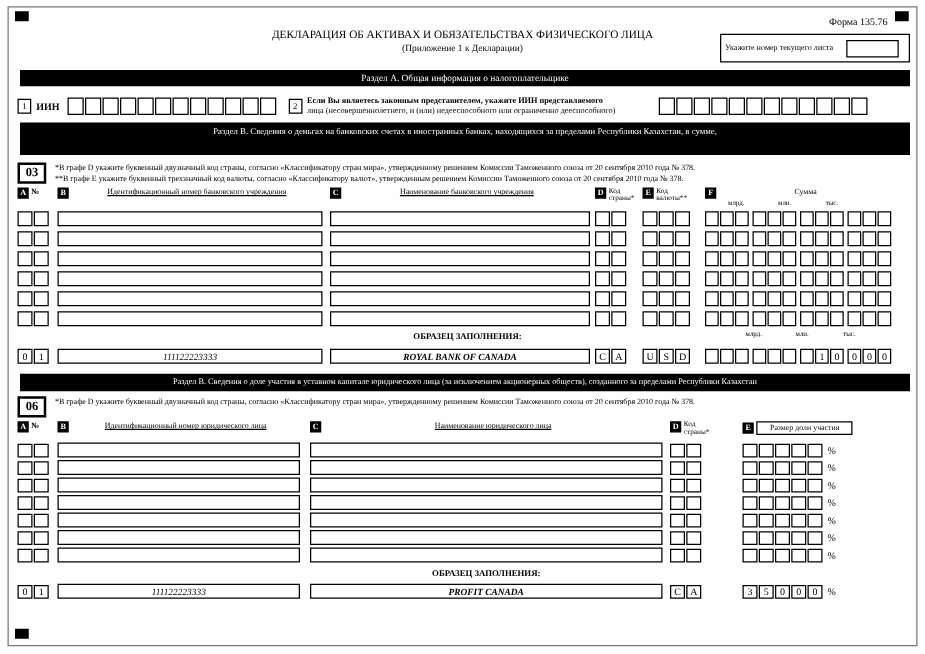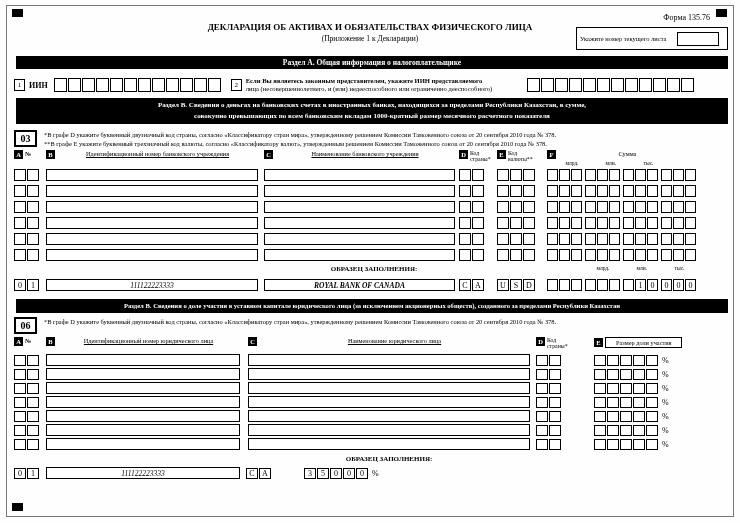--- a/index.html
+++ b/index.html
@@ -5,26 +5,26 @@
   * { margin:0; padding:0; box-sizing:border-box; }
   html,body { width:740px; height:523px; }
   body { background:#e9e9e9; font-family:"Liberation Serif", serif; color:#000; position:relative; }
   .page { position:absolute; inset:0; background:#fefefe; overflow:hidden; }
   .frame { position:absolute; left:6px; top:5px; right:6px; bottom:6px; border:1px solid #777; }
   .sq { position:absolute; width:11px; height:8px; background:#000; }
   .sq.tl { left:12px; top:9px; }
   .sq.tr { right:13px; top:9px; }
   .sq.bl { left:12px; bottom:12px; }
   .formno { position:absolute; top:13px; right:30px; font-size:8px; }
-  .title { position:absolute; top:22px; left:0; right:0; text-align:center; font-weight:bold; font-size:9px; }
+  .title { position:absolute; top:22px; left:0; right:0; text-align:center; font-weight:normal; font-size:9px; }
   .subtitle { position:absolute; top:34px; left:0; right:0; text-align:center; font-size:7.5px; }
   .sheetbox { position:absolute; top:27px; right:12px; width:152px; height:23px; border:1px solid #000; display:flex; align-items:center; gap:5px; padding:1px 3px; background:#fff; }
   .sheetnote { font-size:6.5px; line-height:1.15; width:92px; }
   .sheetinput { width:42px; height:14px; border:1px solid #000; background:#fff; flex:none; }
-  .bar { position:absolute; left:16px; right:12px; background:#000; color:#fff; text-align:center; font-weight:bold; }
+  .bar { position:absolute; left:16px; right:12px; background:#000; color:#fff; text-align:center; font-weight:normal; }
   .barA  { top:56px; height:13px; font-size:7.5px; line-height:13px; }
   .barB1 { top:98px; height:26px; font-size:7px; line-height:11px; padding-top:2px; }
   .barB2 { top:299px; height:14px; font-size:6.6px; line-height:14px; }
   .barB1 span, .barB2 span { display:block; }
   .rowA { position:absolute; top:73px; left:14px; right:12px; height:24px; display:flex; align-items:center; }
   .marker { flex:none; width:11px; height:12px; border:1px solid #000; font-size:7px; text-align:center; line-height:11px; background:#fff; }
   .iinlabel { font-weight:bold; font-size:8px; margin:0 6px 0 4px; }
   .bx { flex:none; display:inline-block; width:12px; height:12px; border:1px solid #000; background:#fff; margin-right:1px; font-size:8px; text-align:center; line-height:11px; }
   .bx.big { width:13px; height:14px; line-height:13px; }
   .boxgroup { display:flex; align-items:center; }
@@ -42,21 +42,21 @@
   .chip { flex:none; display:inline-block; width:9px; height:9px; background:#000; color:#fff; font-size:6.5px; font-weight:bold; text-align:center; line-height:9px; margin-right:2px; }
   .hcell { display:flex; align-items:flex-start; }
   .hlabel { font-size:6.3px; line-height:1.15; }
   .tiny { font-size:5.8px; line-height:1.1; }
   .u { text-decoration:underline; }
   .grow { flex:1; text-align:center; }
   .bold { font-weight:bold; }
   
   .c1 { width:26px; }
   .c2 { width:212px; margin-left:6px; }
-  .c3 { width:191px; margin-left:6px; }
+  .c3 { width:208px; margin-left:6px; }
   .c4 { width:34px; margin-left:4px; }
   .c5 { width:44px; margin-left:4px; }
   .c6 { width:150px; margin-left:6px; }
   .fcol { flex-direction:column; }
   .frow { display:flex; width:100%; align-items:flex-start; }
   .scalerow { display:flex; width:100%; margin-top:1px; }
   .scl { flex:1; text-align:right; font-size:5.5px; padding-right:6px; }
   .rows03 { position:absolute; top:167px; left:14px; right:12px; }
   .row { display:flex; align-items:center; height:16px; }
   .cell { display:flex; align-items:center; }
@@ -136,21 +136,20 @@
         <span class="bx big"></span>
         <span class="bx big"></span>
         <span class="bx big"></span>
         <span class="bx big"></span>
         <span class="bx big"></span>
     </span>
   </div>
 
   <div class="bar barB1">
     <span>Раздел В. Сведения о деньгах на банковских счетах в иностранных банках, находящихся за пределами Республики Казахстан, в сумме,</span>
-    <span>совокупно превышающих по всем банковским вкладам 1000-кратный размер месячного расчетного показателя</span>
   </div>
 
   <div class="blockrow b03">
     <span class="blockno">03</span>
     <span class="fnotes">
       <span>*В графе D укажите буквенный двузначный код страны, согласно «Классификатору стран мира», утвержденному решением Комиссии Таможенного союза от 20 сентября 2010 года № 378.</span>
       <span>**В графе Е укажите буквенный трехзначный код валюты, согласно «Классификатору валют», утвержденным решением Комиссии Таможенного союза от 20 сентября 2010 года № 378.</span>
     </span>
   </div>
 
@@ -709,20 +708,23 @@
 
   <div class="slabel04">ОБРАЗЕЦ ЗАПОЛНЕНИЯ:</div>
 
   <div class="row r4 srow04">
     <span class="cell d1">
       <span class="bx">0</span>
       <span class="bx">1</span>
     </span>
     <span class="cell d2">
         <span class="field sv">111122223333</span>
+      </span>
+    <span class="cell d3">
+        <span class="field sv bold">PROFIT  CANADA</span>
       </span>
     <span class="cell d4">
       <span class="bx">C</span>
       <span class="bx">A</span>
     </span>
     <span class="cell d5">
       <span class="bx">3</span>
       <span class="bx">5</span>
       <span class="bx">0</span>
       <span class="bx">0</span>

